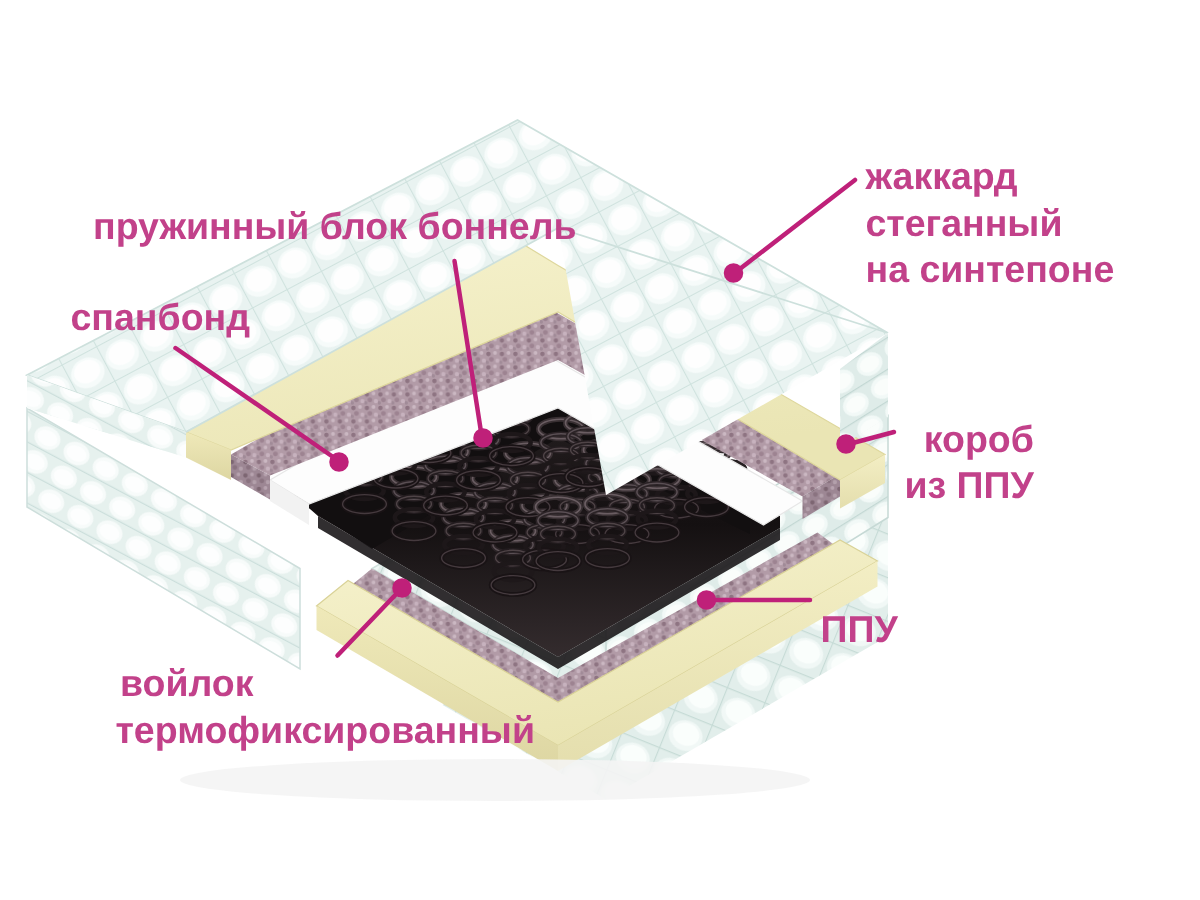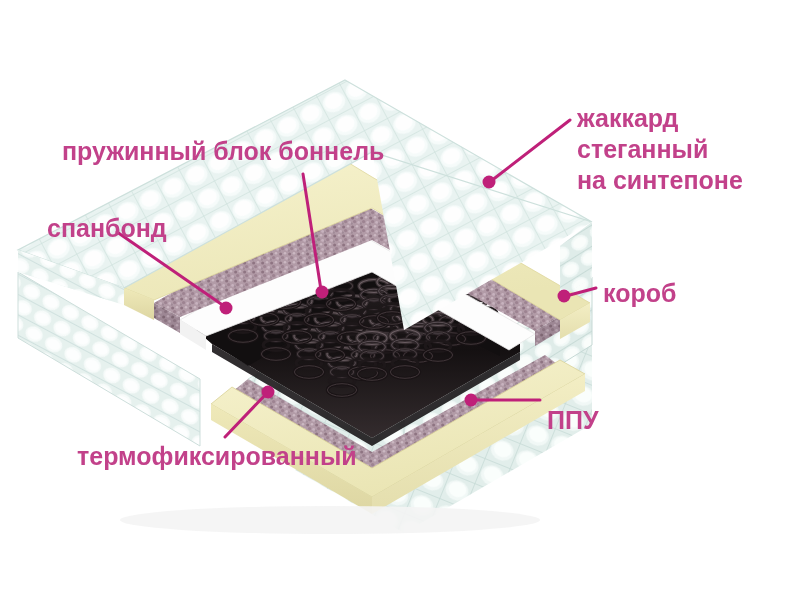--- a/index.html
+++ b/index.html
@@ -38,21 +38,21 @@
     font-weight: 700;
     font-size: 25px;
     line-height: 31px;
     white-space: nowrap;
     letter-spacing: 0px;
   }
   .label.multi { white-space: normal; }
 
   #lbl-jacquard   { left: 577px; top: 103px; text-align: left; }
   #lbl-bonnell    { left: 62px;  top: 136px; }
-  #lbl-spanbond   { left: 47px;  top: 197px; margin-top: 16px; }
+  #lbl-spanbond   { left: 47px;  top: 197px; }
   #lbl-box        { left: 603px; top: 278px; }
   #lbl-ppu        { left: 547px; top: 405px; }
   #lbl-felt       { left: 80px;  top: 441px; }
   #lbl-felt .l1   { display: block; margin-left: 0px; }
   #lbl-felt .l2   { display: block; margin-left: -3px; text-align: center; }
   #lbl-box .l1    { display: block; text-align: right; }
   #lbl-box .l2    { display: block; }
   #lbl-jacquard .l1,#lbl-jacquard .l2,#lbl-jacquard .l3 { display: block; }
 </style>
 </head>
@@ -318,21 +318,23 @@
   <div class="label multi" id="lbl-jacquard">
     <span class="l1">жаккард</span>
     <span class="l2">стеганный</span>
     <span class="l3">на синтепоне</span>
   </div>
 
   <div class="label" id="lbl-spanbond">спанбонд</div>
 
   <div class="label multi" id="lbl-box">
     <span class="l1">короб</span>
+    <span class="l2">из ППУ</span>
   </div>
 
   <div class="label" id="lbl-ppu">ППУ</div>
 
   <div class="label multi" id="lbl-felt">
+    <span class="l1">войлок</span>
     <span class="l2">термофиксированный</span>
   </div>
 
 </div>
 
 </body></html>

